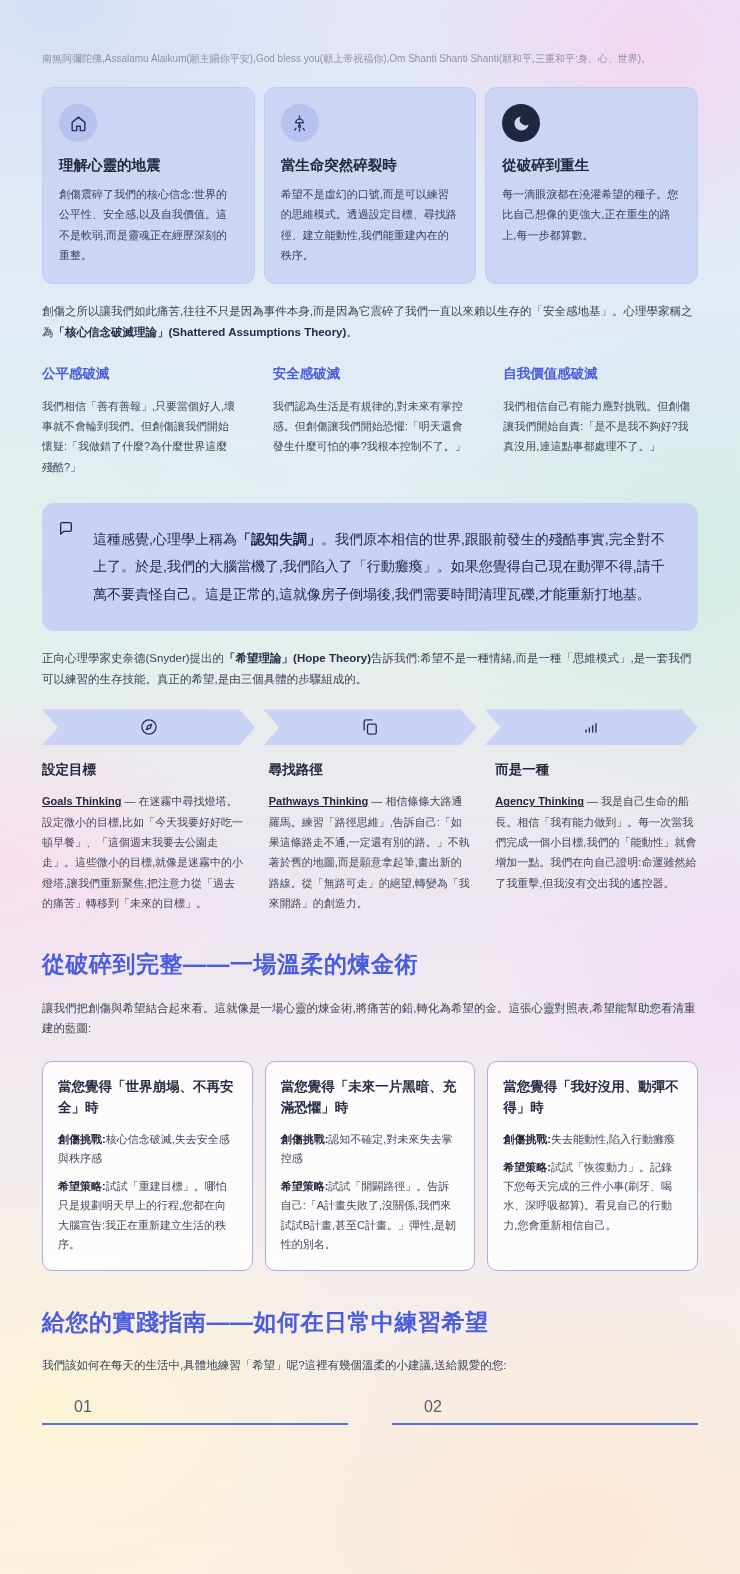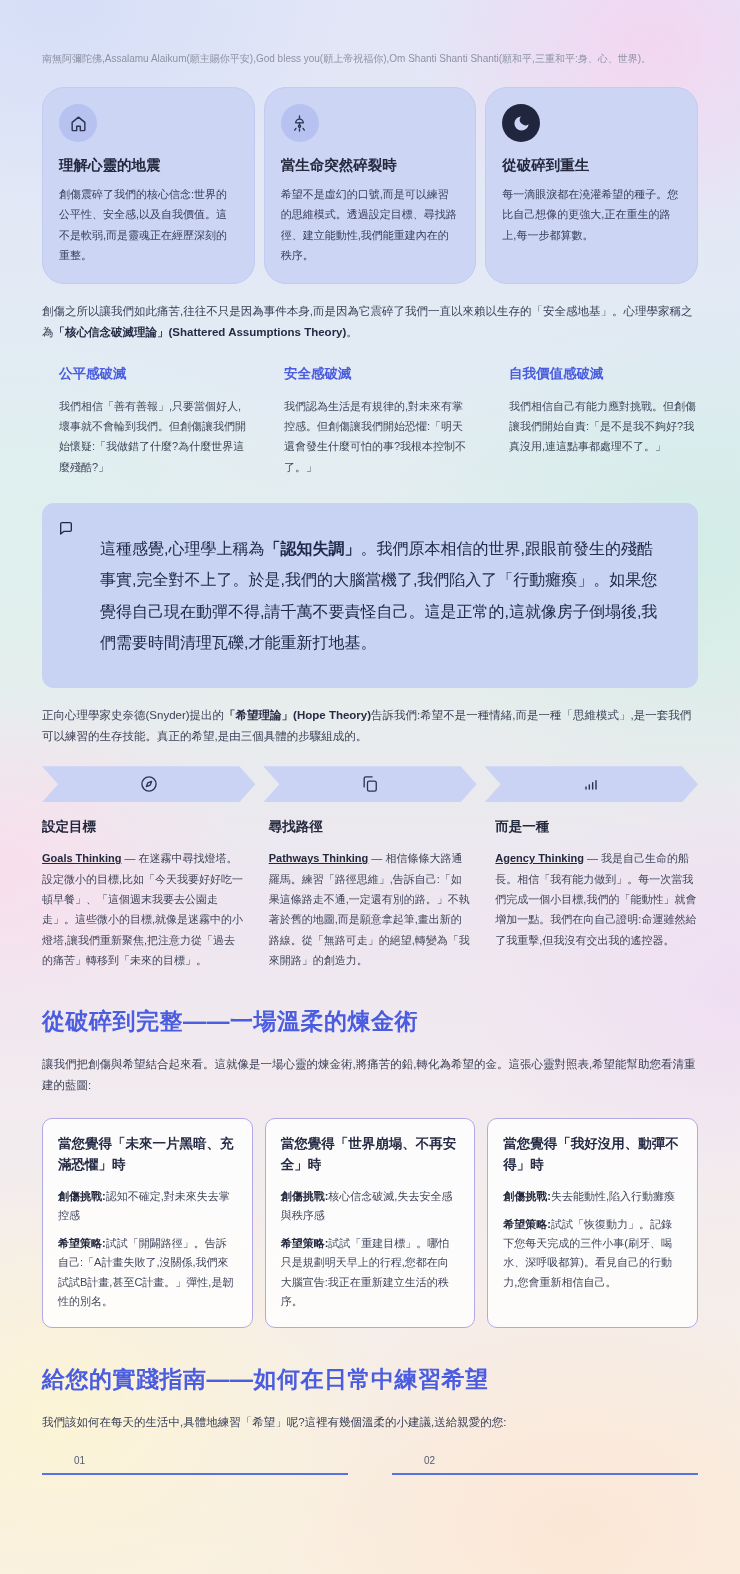--- a/index.html
+++ b/index.html
@@ -18,54 +18,54 @@
       linear-gradient(180deg,#e2e6f7 0%,#e2ebf4 24%,#e5efec 40%,#eee6f0 58%,#f3ecee 74%,#f9f0e2 100%);
   }
   .page{width:740px;box-sizing:border-box;padding:26px 42px 0;}
   h1{margin:0;font-size:29px;line-height:1.3;color:#4a5ce0;font-weight:700;letter-spacing:.5px;}
   h2{margin:36px 0 0;font-size:23px;line-height:1.35;color:#4a5ce0;font-weight:700;letter-spacing:.5px;}
   .greeting{margin:24px 0 0;font-size:10px;line-height:1.7;color:#8d92a3;}
   .intro{margin:17px 0 0;font-size:11.5px;line-height:1.8;color:#3c4258;}
   .intro b{color:#262c45;}
   
   .cards-row{display:flex;gap:9px;margin-top:20px;}
-  .card{flex:1;background:#cdd5f4;border:1px solid #c2cbf0;border-radius:22px;padding:16px 16px 18px;box-sizing:border-box;}
+  .card{flex:1;background:#cdd5f4;border:1px solid #c2cbf0;border-radius:11px;padding:16px 16px 18px;box-sizing:border-box;}
   .icon-circle{width:38px;height:38px;border-radius:50%;background:#b7c2f0;display:flex;align-items:center;justify-content:center;margin-bottom:14px;}
   .icon-circle.dark{background:#20263e;}
   .card h3{margin:0 0 9px;font-size:14.5px;color:#23283d;font-weight:700;}
   .card p{margin:0;font-size:11px;line-height:1.85;color:#373e58;}
   
-  .col-row{display:flex;gap:36px;margin-top:22px;margin-left:17px;}
+  .col-row{display:flex;gap:36px;margin-top:22px;}
   .col{flex:1;}
   .col h4{margin:0 0 13px;font-size:13.5px;color:#4a5ce0;font-weight:700;}
   .col p{margin:0;font-size:11px;line-height:1.85;color:#40465c;}
   
   .callout{display:flex;gap:11px;margin-top:26px;background:#c8d2f3;border-radius:12px;padding:15px 18px 15px 16px;}
   .callout .co-icon{flex:0 0 auto;padding-top:2px;}
-  .callout p{margin:15px;font-size:16px;line-height:1.95;color:#20294d;font-weight:500;}
+  .callout p{margin:8px;font-size:14px;line-height:1.95;color:#20294d;font-weight:500;}
   .callout p b{font-weight:700;}
   
   .arrow-row{display:flex;gap:8px;margin-top:20px;}
   .arrow{flex:1;height:36px;background:#cad3f4;display:flex;align-items:center;justify-content:center;
     clip-path:polygon(0 0,calc(100% - 16px) 0,100% 50%,calc(100% - 16px) 100%,0 100%,16px 50%);}
   .steps-row{display:flex;gap:24px;margin-top:16px;}
   .step{flex:1;}
   .step h4{margin:0 0 12px;font-size:13.5px;color:#23283d;font-weight:700;}
   .step p{margin:0;font-size:11px;line-height:1.85;color:#40465c;}
   .step p b{color:#23283d;text-decoration:underline;}
   
   .wcards-row{display:flex;gap:12px;margin-top:22px;}
   .wcard{flex:1;background:rgba(255,255,255,.82);border:1px solid #b3a8e6;border-radius:10px;padding:15px 15px 16px;box-sizing:border-box;}
   .wcard h3{margin:0 0 11px;font-size:13.5px;line-height:1.55;color:#262c45;font-weight:700;}
   .wcard p{margin:0 0 9px;font-size:11px;line-height:1.75;color:#40465c;}
   .wcard p:last-child{margin-bottom:0;}
   .wcard b{color:#23283d;}
   
   .tips-grid{display:grid;grid-template-columns:1fr 1fr;column-gap:44px;row-gap:28px;margin-top:22px;}
-  .tip .num{font-size:10px;color:#565b70;margin:0 0 7px;padding-left:32px;}
+  .tip .num{font-size:16px;color:#565b70;margin:0 0 7px;padding-left:32px;}
   .tip .rule{border-top:2px solid #5673e3;margin:0 0 15px;}
   svg{display:block;}
 </style>
 </head>
 <body>
 
 <div class="page">
 
   <p class="greeting">南無阿彌陀佛,Assalamu Alaikum(願主賜你平安),God bless you(願上帝祝福你),Om Shanti Shanti Shanti(願和平,三重和平:身、心、世界)。</p>
 
@@ -173,28 +173,28 @@
       <h4>而是一種</h4>
       <p><b>Agency Thinking</b><span> — 我是自己生命的船長。相信「我有能力做到」。每一次當我們完成一個小目標,我們的「能動性」就會增加一點。我們在向自己證明:命運雖然給了我重擊,但我沒有交出我的遙控器。</span></p>
     </div>
   </div>
 
   <h2>從破碎到完整——一場溫柔的煉金術</h2>
   <p class="intro">讓我們把創傷與希望結合起來看。這就像是一場心靈的煉金術,將痛苦的鉛,轉化為希望的金。這張心靈對照表,希望能幫助您看清重建的藍圖:</p>
 
   <div class="wcards-row">
     <div class="wcard">
+      <h3>當您覺得「世界崩塌、不再安全」時</h3>
+      <p><b>創傷挑戰:</b><span>核心信念破滅,失去安全感與秩序感</span></p>
+      <p><b>希望策略:</b><span>試試「重建目標」。哪怕只是規劃明天早上的行程,您都在向大腦宣告:我正在重新建立生活的秩序。</span></p>
+    </div>
+    <div class="wcard">
       <h3>當您覺得「未來一片黑暗、充滿恐懼」時</h3>
       <p><b>創傷挑戰:</b><span>認知不確定,對未來失去掌控感</span></p>
       <p><b>希望策略:</b><span>試試「開闢路徑」。告訴自己:「A計畫失敗了,沒關係,我們來試試B計畫,甚至C計畫。」彈性,是韌性的別名。</span></p>
-    </div>
-    <div class="wcard">
-      <h3>當您覺得「世界崩塌、不再安全」時</h3>
-      <p><b>創傷挑戰:</b><span>核心信念破滅,失去安全感與秩序感</span></p>
-      <p><b>希望策略:</b><span>試試「重建目標」。哪怕只是規劃明天早上的行程,您都在向大腦宣告:我正在重新建立生活的秩序。</span></p>
     </div>
     <div class="wcard">
       <h3>當您覺得「我好沒用、動彈不得」時</h3>
       <p><b>創傷挑戰:</b><span>失去能動性,陷入行動癱瘓</span></p>
       <p><b>希望策略:</b><span>試試「恢復動力」。記錄下您每天完成的三件小事(刷牙、喝水、深呼吸都算)。看見自己的行動力,您會重新相信自己。</span></p>
     </div>
   </div>
 
   <h2>給您的實踐指南——如何在日常中練習希望</h2>
   <p class="intro">我們該如何在每天的生活中,具體地練習「希望」呢?這裡有幾個溫柔的小建議,送給親愛的您:</p>

